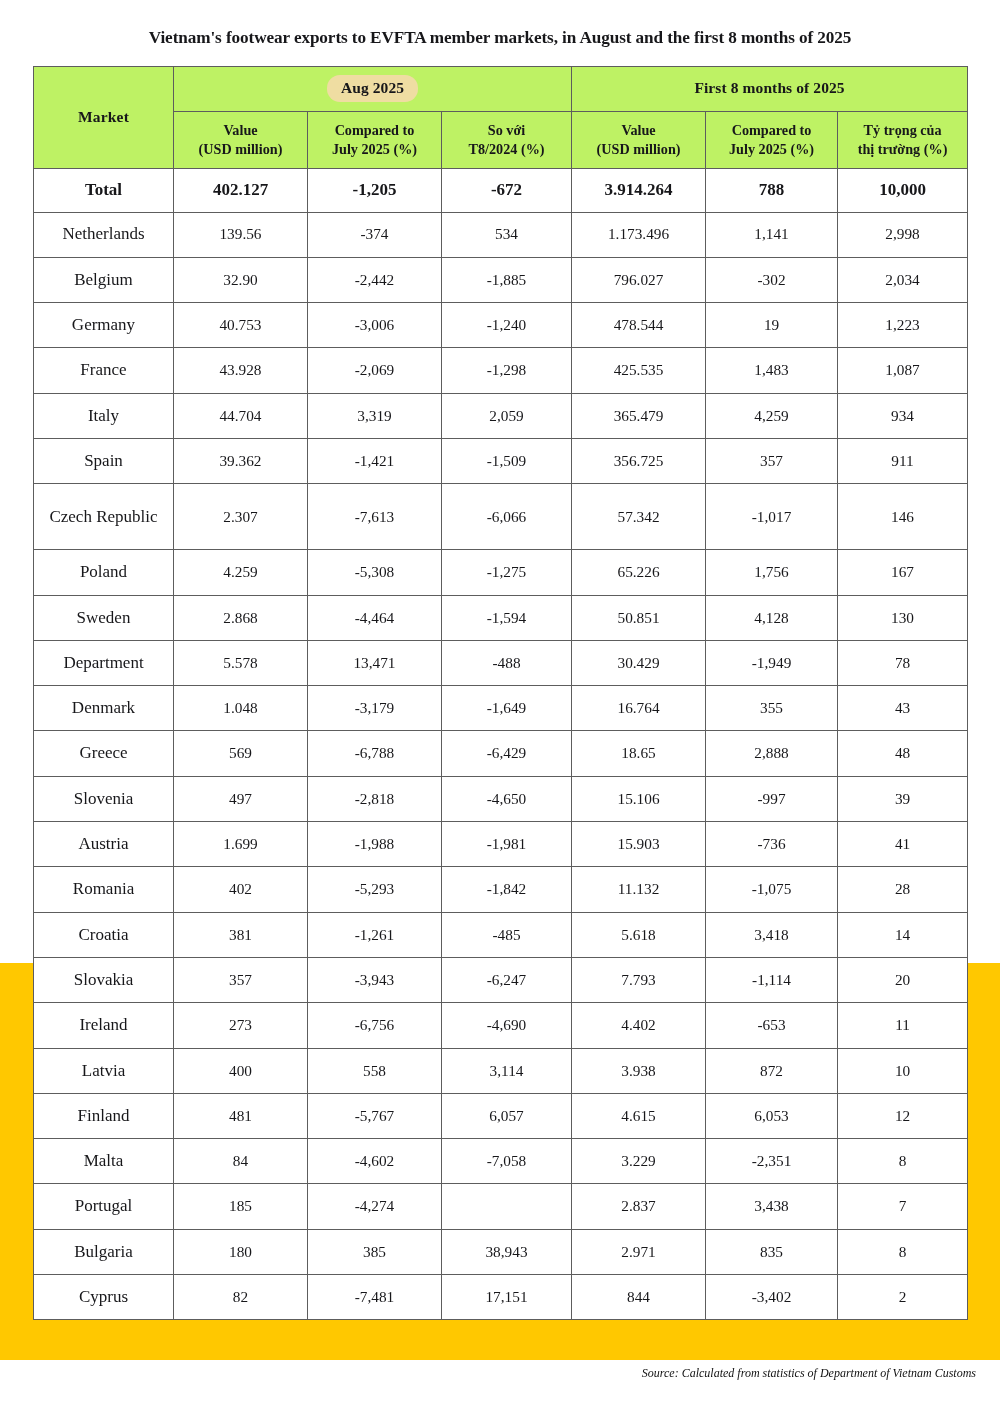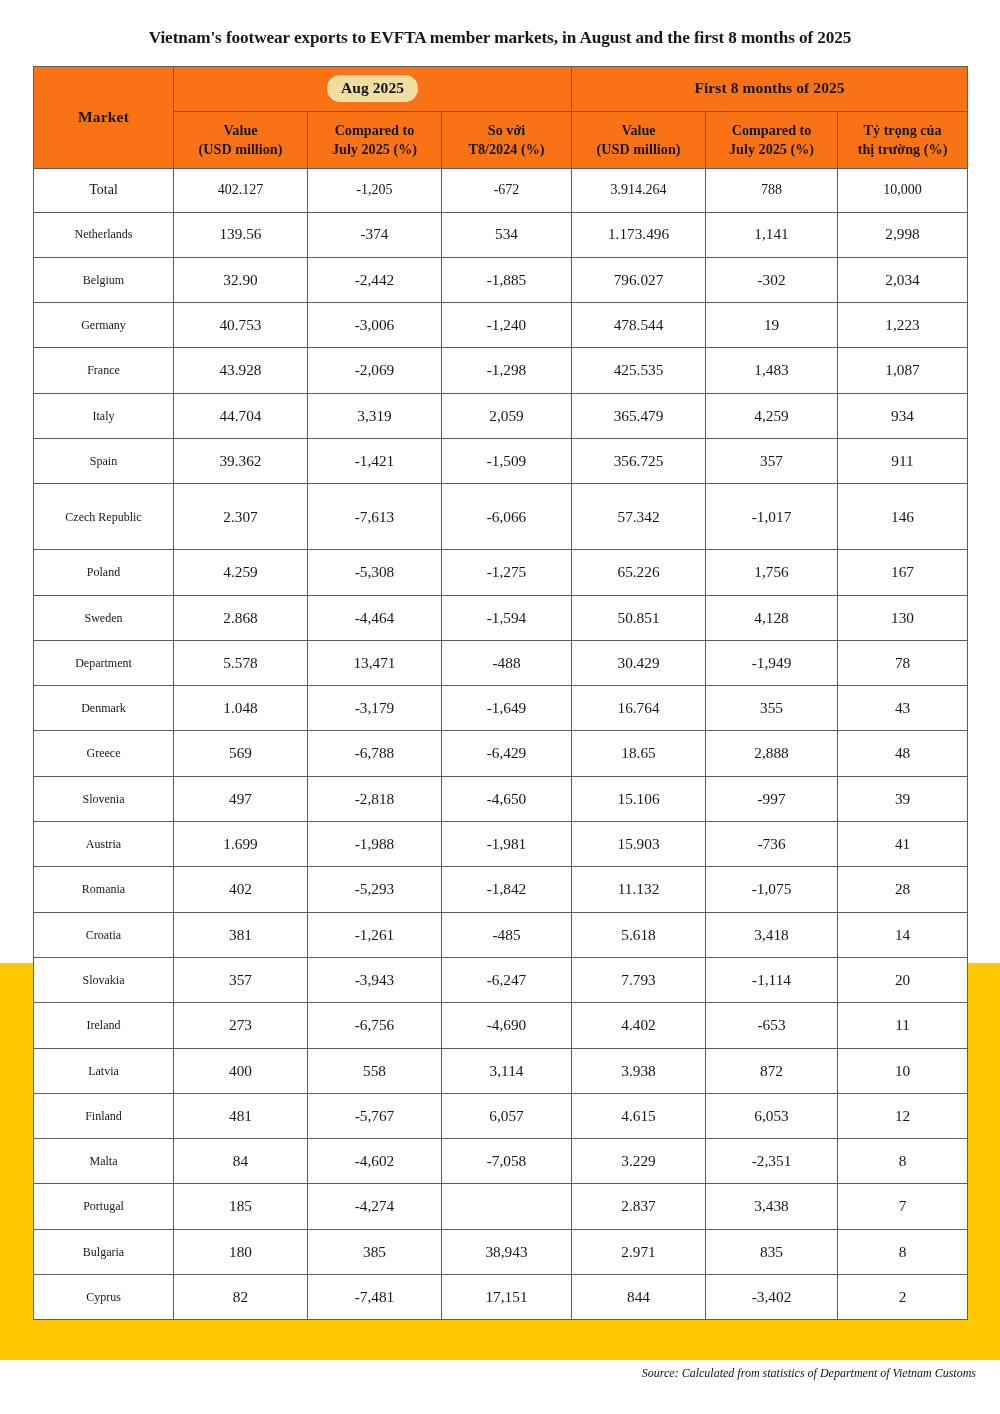--- a/index.html
+++ b/index.html
@@ -60,21 +60,21 @@
 
   table.data th, table.data td {
     border: 1.4px solid #5d5d5d;
     text-align: center;
     vertical-align: middle;
     color: #17171a;
   }
 
   
   thead th {
-    background: #f97316;
+    background: #bef264;
     border-color: #bda44a;
     color: #3d3115;
     font-weight: bold;
   }
   th.market-head {
     font-size: 15.5px;
     letter-spacing: 0.2px;
     margin-top: 36px;
   }
   th.group-head {
@@ -103,25 +103,25 @@
   th.sub-head .l2 { display: block; }
 
   
   tbody td {
     font-size: 15.3px;
     height: 45.3px;
     padding: 3px 4px;
     line-height: 1.2;
   }
   tbody tr.total-row td {
-    font-weight: normal;
-    font-size: 14px;
+    font-weight: bold;
+    font-size: 17px;
     height: 44px;
   }
-  td.market-cell { font-size: 12px; }
+  td.market-cell { font-size: 17px; }
   tbody tr.tall td { height: 66px; }
 
   .source {
     position: absolute;
     z-index: 3;
     right: 24px;
     top: 1366px;
     font-size: 12px;
     font-style: italic;
     color: #111;

